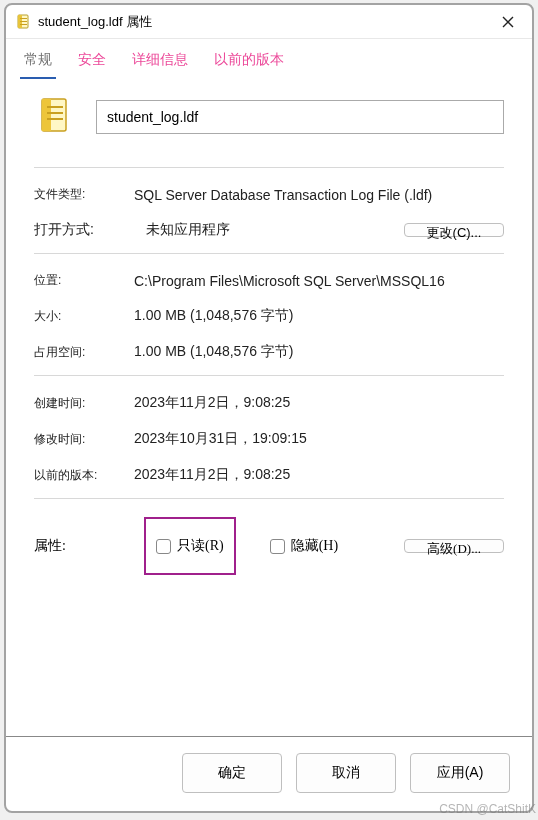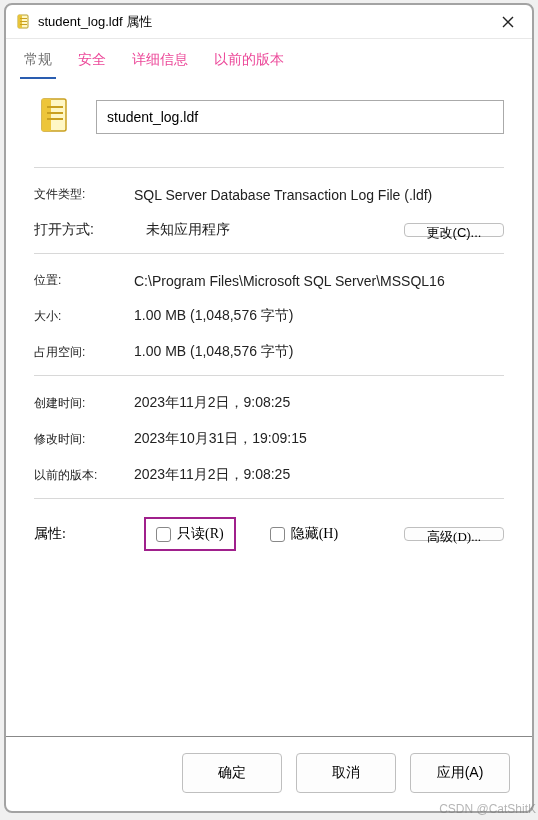--- a/index.html
+++ b/index.html
@@ -135,21 +135,21 @@
       font-size: 14px;
     }
     .checkbox-box {
       width: 15px; height: 15px;
       border: 1px solid #888;
       border-radius: 3px;
       background:#fff;
     }
     .highlight {
       border: 2px solid #a0208c;
-      padding: 6px 10px;
+      padding: 18px 10px;
     }
     .footer {
       border-top: 1px solid #888;
       padding: 16px 22px 18px 22px;
       display: flex;
       justify-content: flex-end;
       gap: 14px;
     }
     .footer .btn { min-width: 100px; height: 40px; font-size:14px;}
     .watermark {

